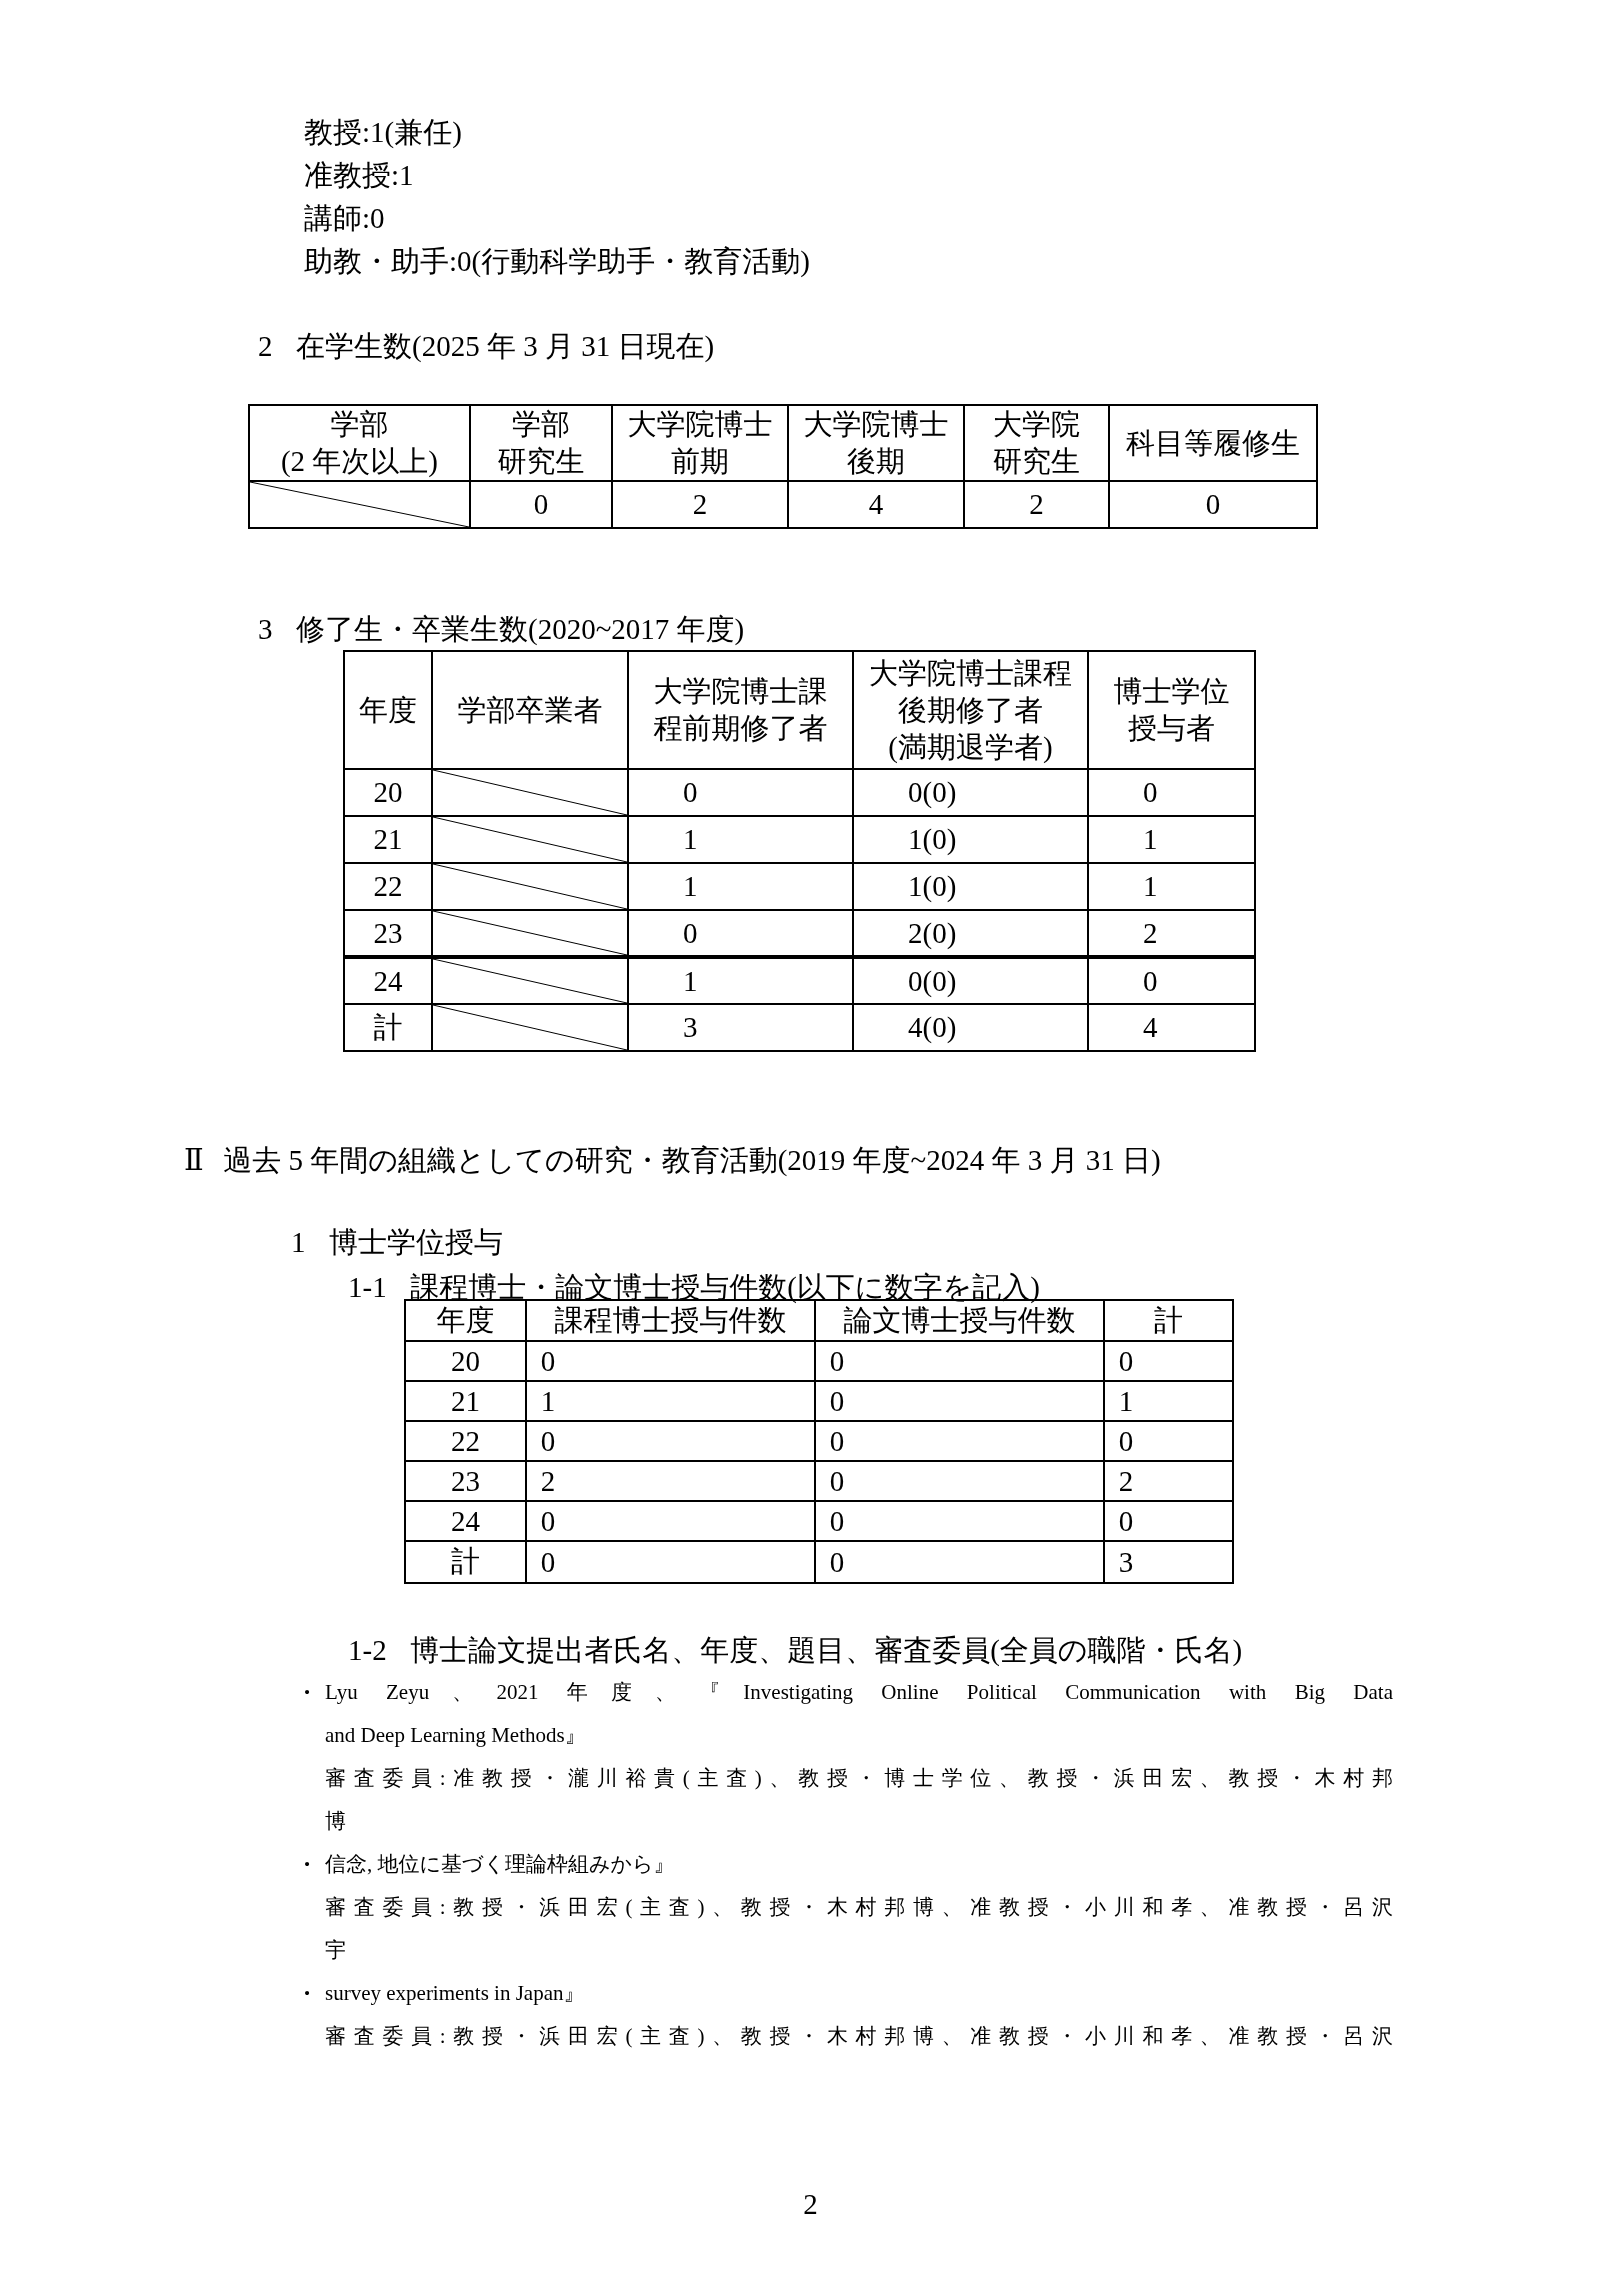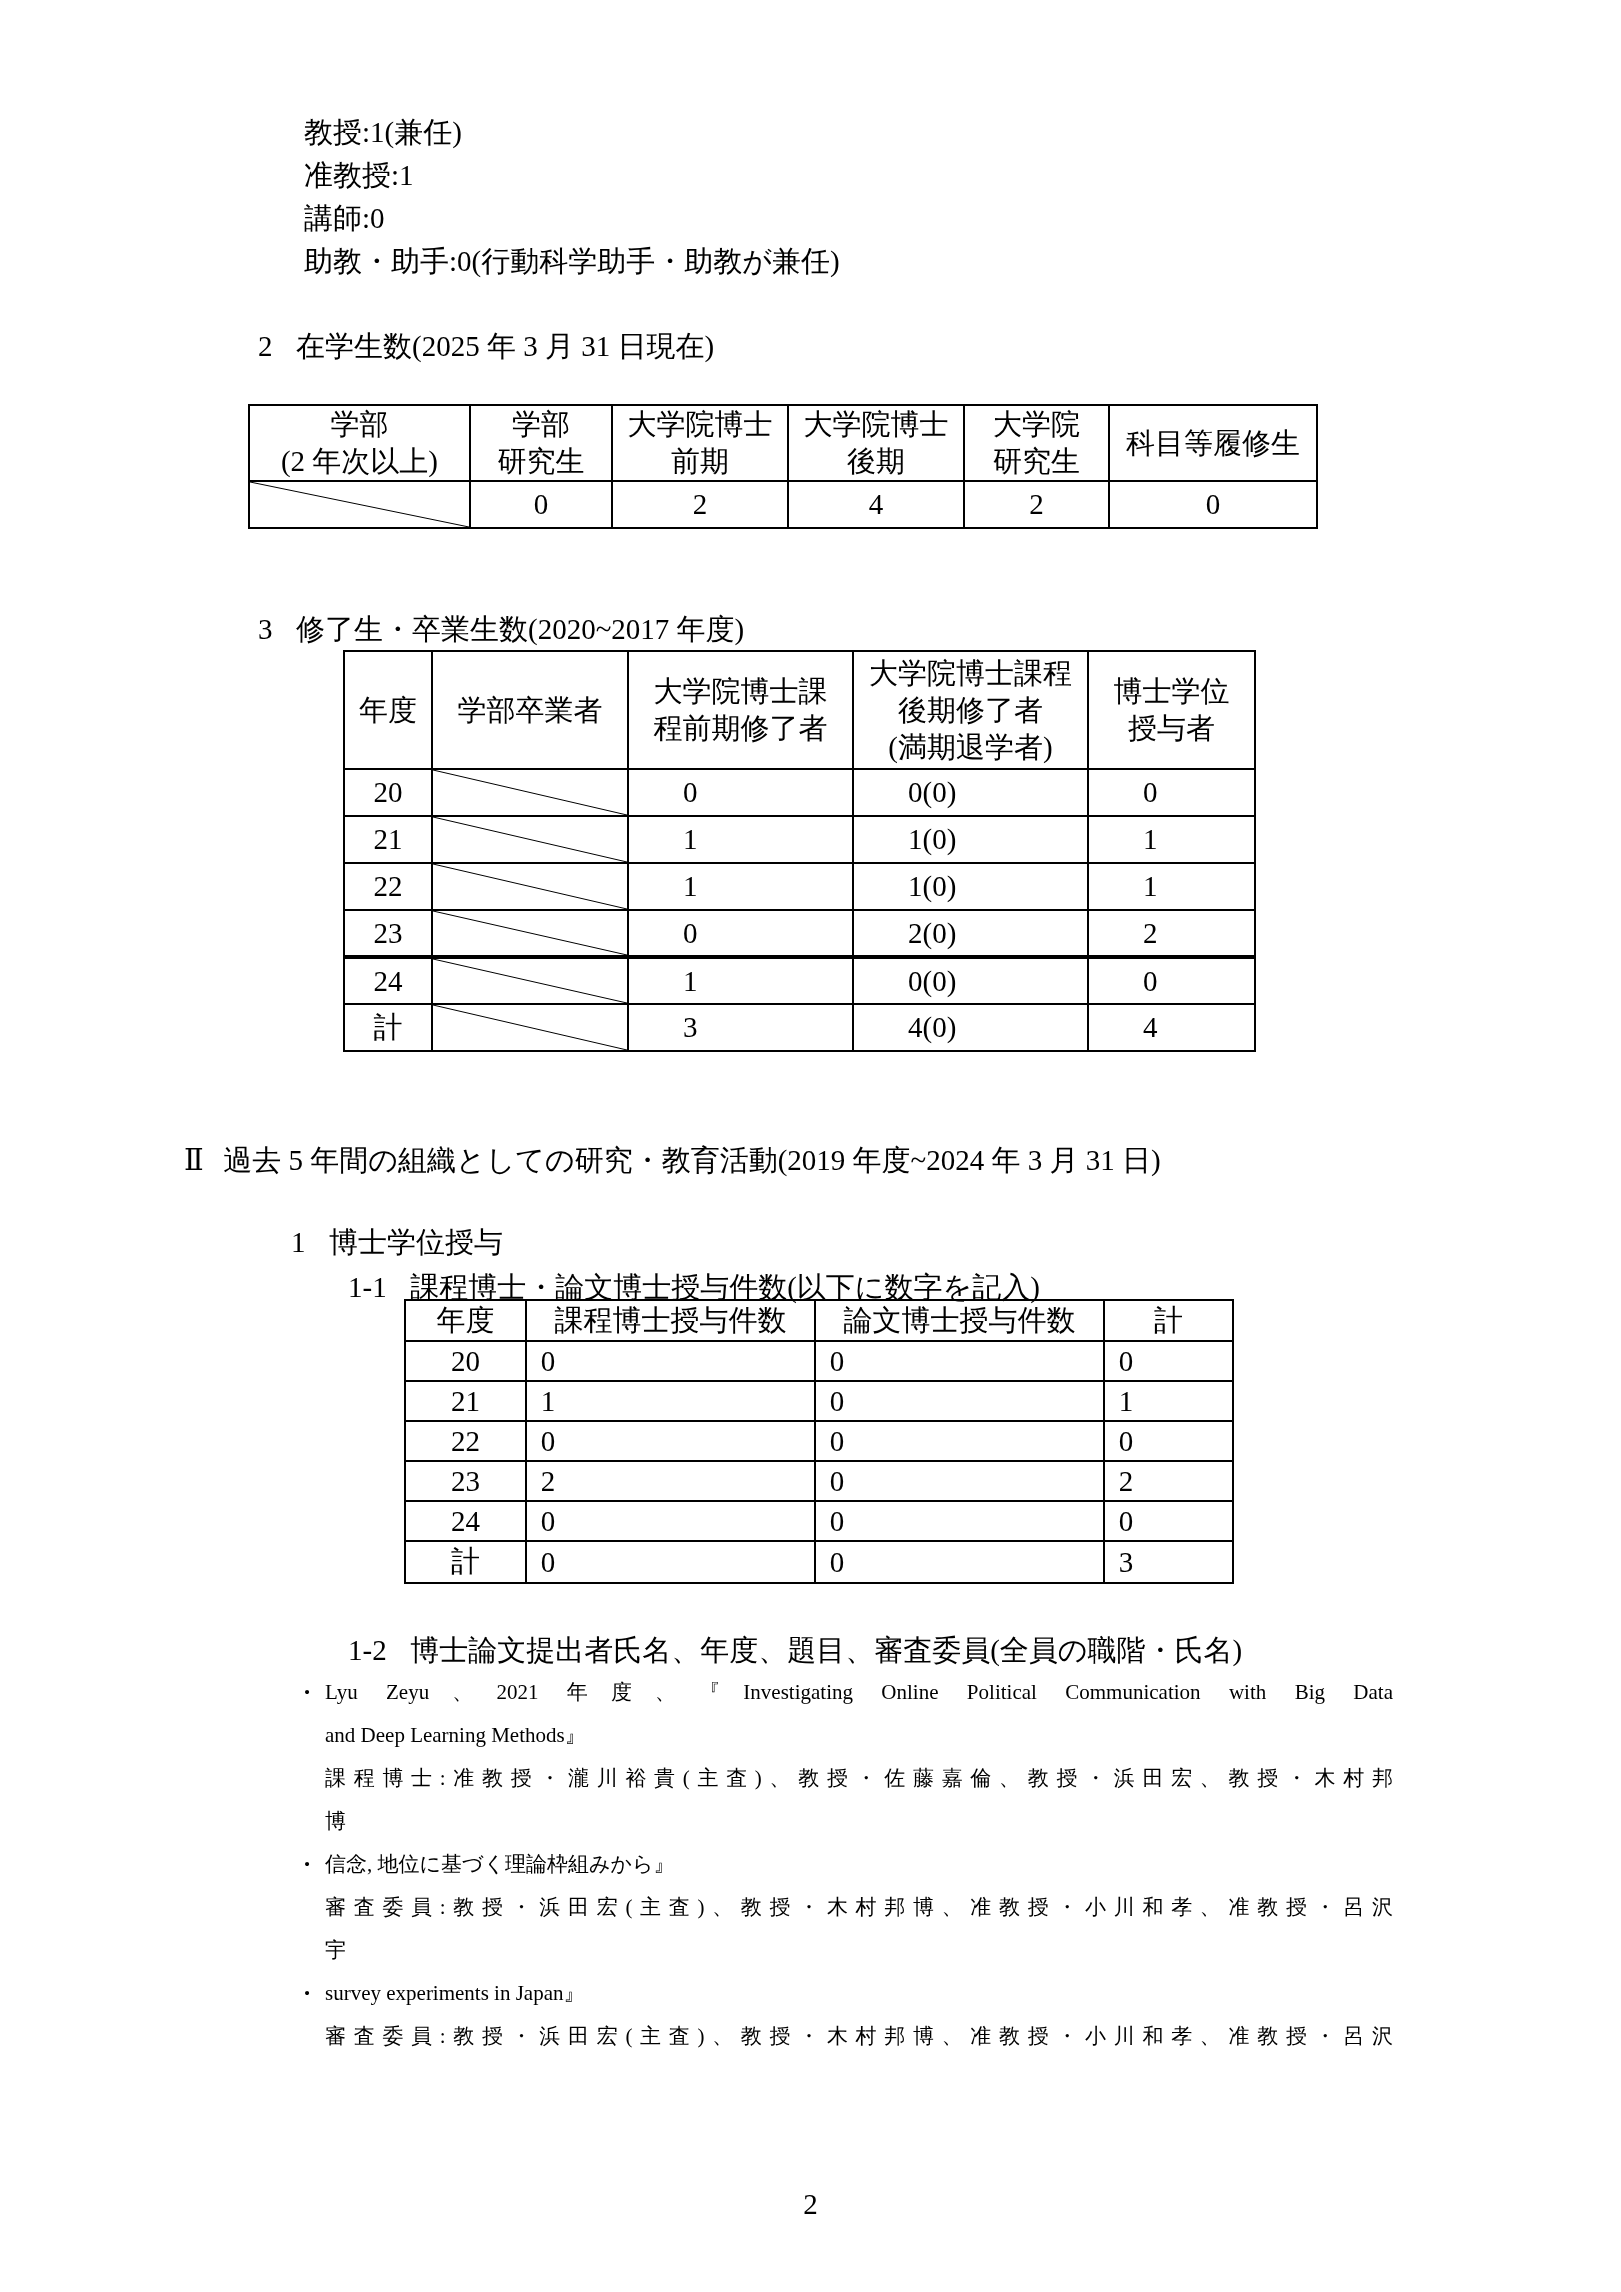--- a/index.html
+++ b/index.html
@@ -47,21 +47,21 @@
 </style>
 </head>
 <body>
 
 <div class="page">
 
   <div class="abs staff">
     <div class="txtline">教授:1(兼任)</div>
     <div class="txtline">准教授:1</div>
     <div class="txtline">講師:0</div>
-    <div class="txtline">助教・助手:0(行動科学助手・助教が兼任)</div>
+    <div class="txtline">助教・助手:0(行動科学助手・教育活動)</div>
   </div>
 
   <div class="abs heading" style="left:258px;top:325px;">
     <span>2</span>
     <span class="hgap"></span>
     <span>在学生数(2025 年 3 月 31 日現在)</span>
   </div>
 
   <table class="tbl t1">
     <colgroup>
@@ -272,21 +272,21 @@
     <span class="hgap"></span>
     <span>博士論文提出者氏名、年度、題目、審査委員(全員の職階・氏名)</span>
   </div>
 
   <div class="abs theses">
 
     <div class="thesis-item">
       <span class="bullet">・</span>
       <div class="tline jline">Lyu Zeyu、2021 年度、『Investigating Online Political Communication with Big Data</div>
       <div class="tline">and Deep Learning Methods』</div>
-      <div class="tline jline">課程博士:准教授・瀧川裕貴(主査)、教授・佐藤嘉倫、教授・浜田宏、教授・木村邦</div>
+      <div class="tline jline">審査委員:准教授・瀧川裕貴(主査)、教授・博士学位、教授・浜田宏、教授・木村邦</div>
       <div class="tline">博</div>
     </div>
 
     <div class="thesis-item">
       <span class="bullet">・</span>
       <div class="tline">信念, 地位に基づく理論枠組みから』</div>
       <div class="tline jline">審査委員:教授・浜田宏(主査)、教授・木村邦博、准教授・小川和孝、准教授・呂沢</div>
       <div class="tline">宇</div>
     </div>
 

